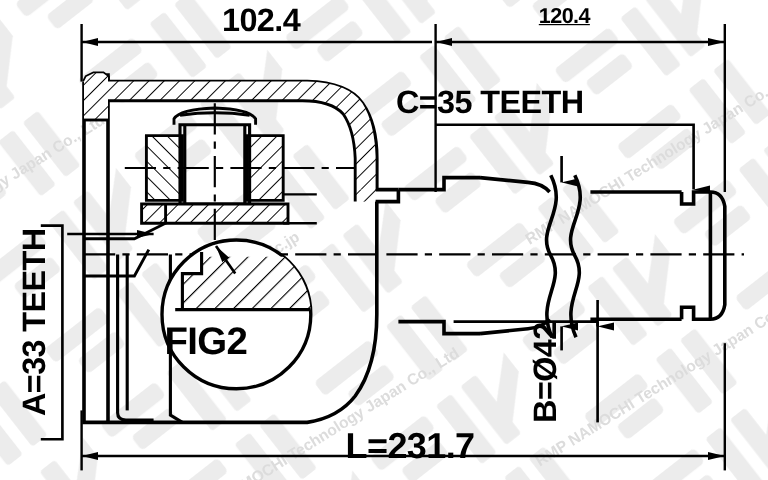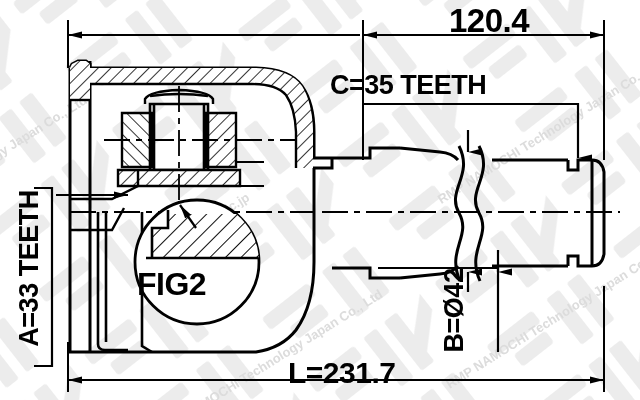--- a/index.html
+++ b/index.html
@@ -4,21 +4,21 @@
 <style>
   html,body{margin:0;padding:0;background:#fff;}
   body{width:640px;height:400px;overflow:hidden;
        font-family:"Liberation Sans",sans-serif;color:#000;}
   #stage{position:relative;width:640px;height:400px;background:#fff;}
   #stage svg{position:absolute;left:0;top:0;}
   .wm{position:absolute;left:0;top:0;width:640px;height:400px;pointer-events:none;}
   .lbl{position:absolute;font-family:"Liberation Sans",sans-serif;
        font-weight:bold;color:#000;white-space:nowrap;line-height:1;}
   #lbl-102{left:185px;top:4px;font-size:27px;letter-spacing:-0.5px;}
-  #lbl-120{left:449px;top:4px;font-size:33px;letter-spacing:-0.5px;}
+  #lbl-120{left:449px;top:4px;font-size:18px;letter-spacing:-0.5px;text-decoration:underline;}
   #lbl-c{left:330px;top:72px;font-size:27px;letter-spacing:-0.5px;text-align:right;}
   #lbl-l{left:288px;top:358px;font-size:30px;letter-spacing:-0.5px;}
   #lbl-fig2{left:137px;top:268px;font-size:32px;letter-spacing:-0.5px;}
   #lbl-a{left:-49px;top:255px;font-size:27px;letter-spacing:-0.5px;
          transform:rotate(-90deg);transform-origin:50% 50%;}
   #lbl-b{left:413px;top:297px;font-size:27px;letter-spacing:-0.5px;
          transform:rotate(-90deg);transform-origin:50% 50%;}
 </style>
 </head>
 <body>
@@ -233,20 +233,21 @@
 
       <g stroke-width="2">
         <path d="M68,342 L68,392"></path>
         <path d="M604,286 L604,392"></path>
         <path d="M68,380 L604,380" marker-start="url(#arrL)" marker-end="url(#arrR)"></path>
       </g>
 
     </g>
   </svg>
 
+  <div class="lbl" id="lbl-102">102.4</div>
   <div class="lbl" id="lbl-120">120.4</div>
   <div class="lbl" id="lbl-c">C=35 TEETH</div>
   <div class="lbl" id="lbl-l">L=231.7</div>
   <div class="lbl" id="lbl-a">A=33 TEETH</div>
   <div class="lbl" id="lbl-b">B=Ø42</div>
   <div class="lbl" id="lbl-fig2">FIG2</div>
 
 </div>
 
 </body></html>

